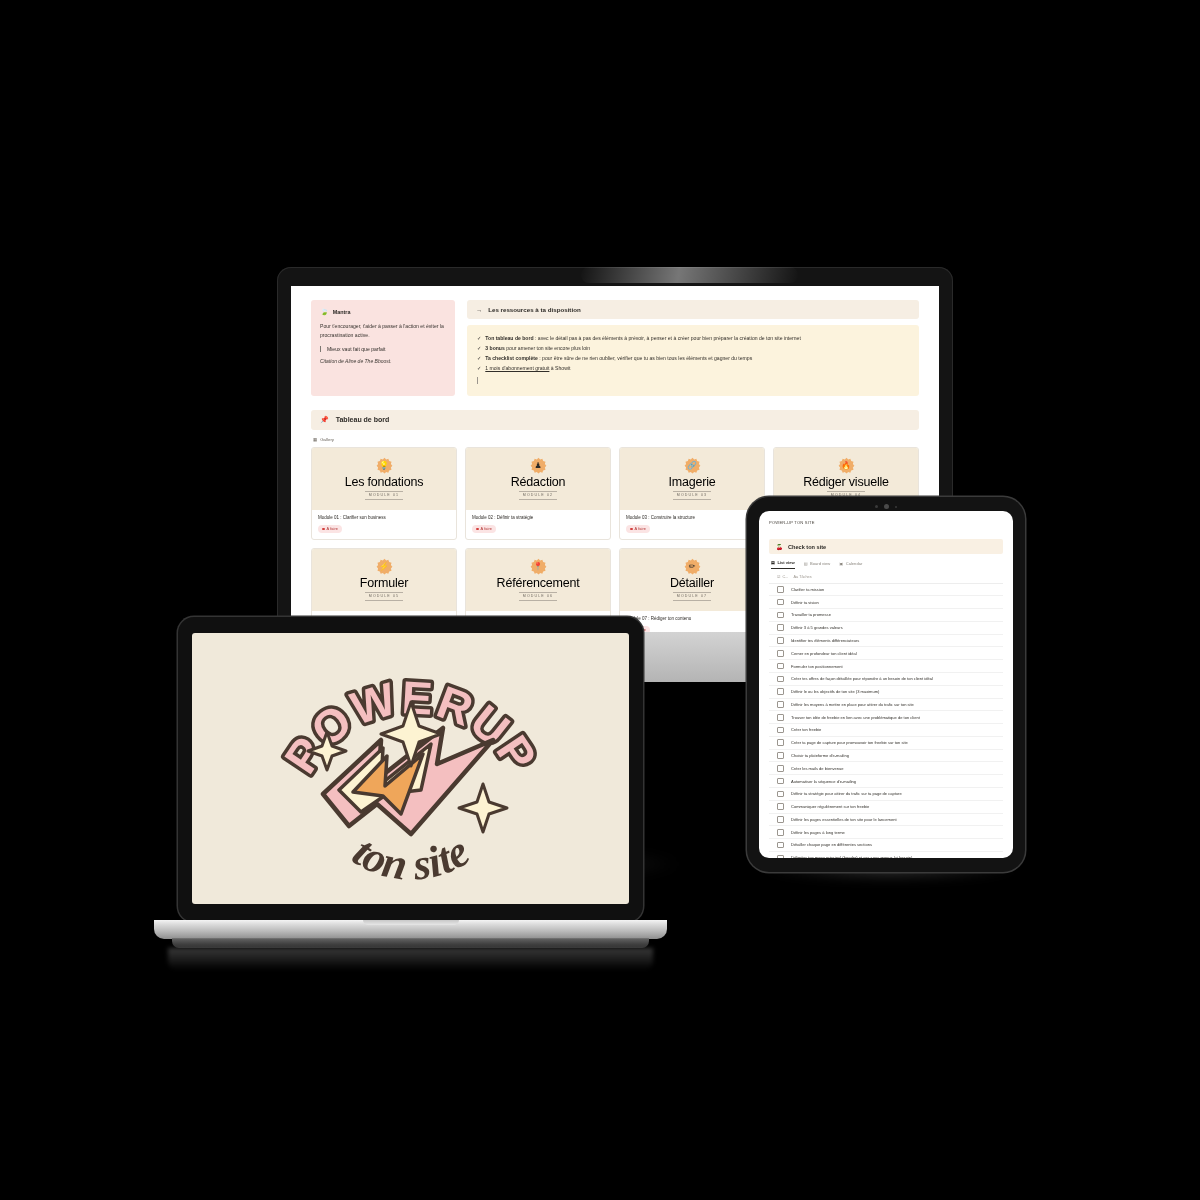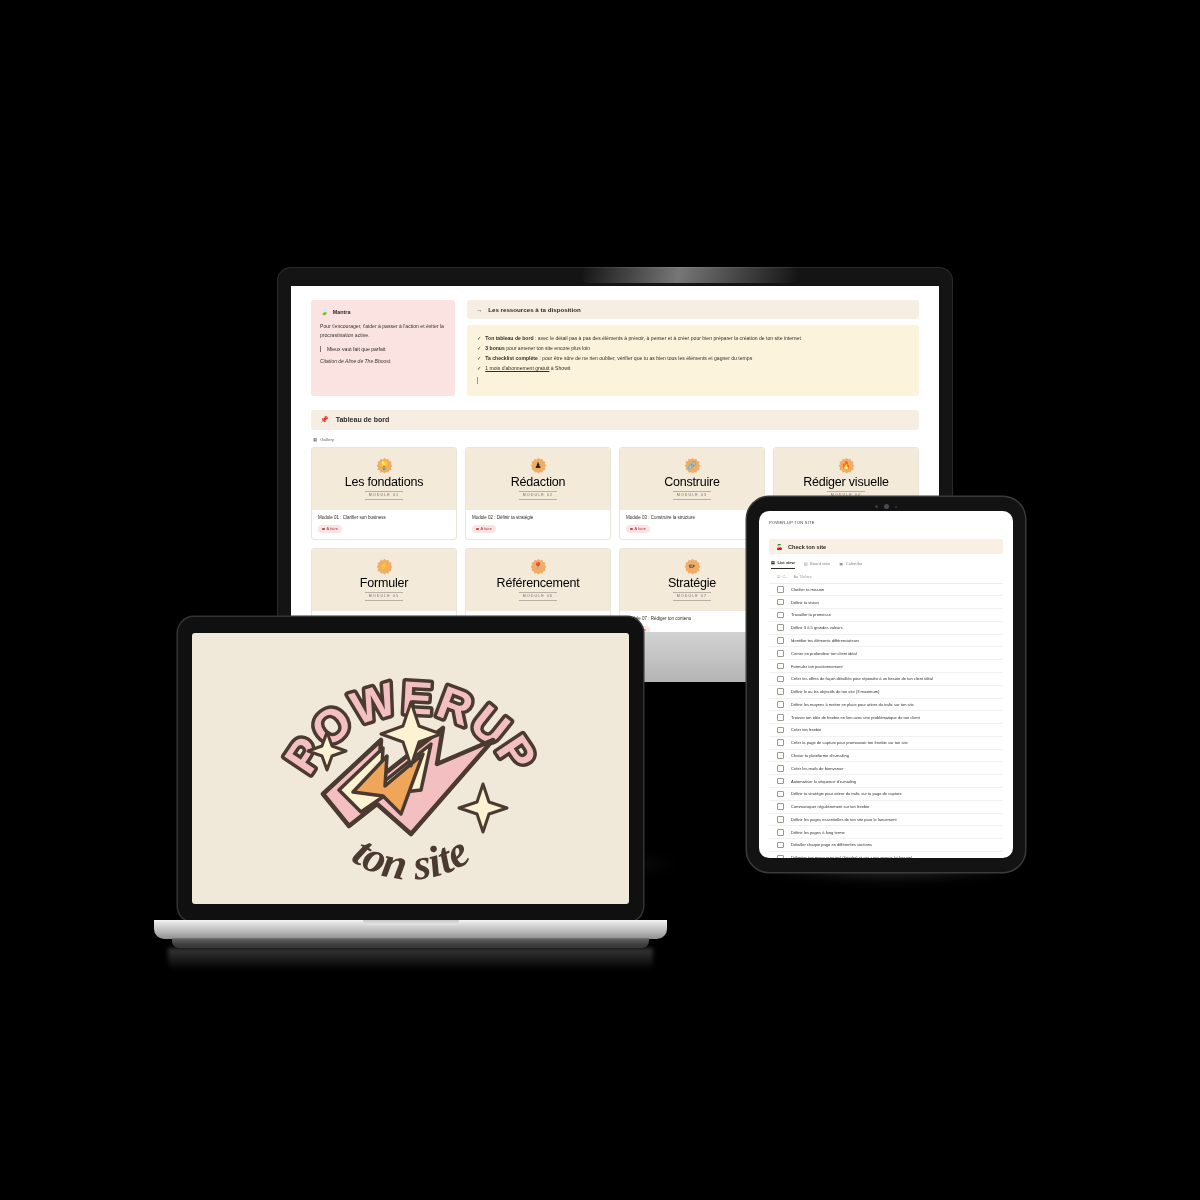--- a/index.html
+++ b/index.html
@@ -189,21 +189,21 @@
               <div class="card-meta"><div class="card-name">Module 02 : Définir ta stratégie</div><span class="pill"><span class="dot"></span>À faire</span></div>
             </div>
             <div class="card">
               <div class="card-cover">
                 <div class="badge-ico">
                   <svg viewBox="0 0 40 40">
                     <path d="M20 2 L24 6 L29 4 L31 9.5 L36.5 11 L35 16.5 L38.5 20.5 L35 24.5 L36.5 30 L31 31.5 L29 37 L24 35 L20 39 L16 35 L11 37 L9 31.5 L3.5 30 L5 24.5 L1.5 20.5 L5 16.5 L3.5 11 L9 9.5 L11 4 L16 6 Z" fill="#f0ad68"></path>
                   </svg>
                   <span class="glyph">🔗</span>
                 </div>
-                <div class="card-title">Construire</div>
+                <div class="card-title">Imagerie</div>
                 <div class="card-sub">MODULE 03</div>
               </div>
               <div class="card-meta"><div class="card-name">Module 03 : Construire la structure</div><span class="pill"><span class="dot"></span>À faire</span></div>
             </div>
             <div class="card">
               <div class="card-cover">
                 <div class="badge-ico">
                   <svg viewBox="0 0 40 40">
                     <path d="M20 2 L24 6 L29 4 L31 9.5 L36.5 11 L35 16.5 L38.5 20.5 L35 24.5 L36.5 30 L31 31.5 L29 37 L24 35 L20 39 L16 35 L11 37 L9 31.5 L3.5 30 L5 24.5 L1.5 20.5 L5 16.5 L3.5 11 L9 9.5 L11 4 L16 6 Z" fill="#f0ad68"></path>
                   </svg>
@@ -241,21 +241,21 @@
               <div class="card-meta"><div class="card-name">Module 06 : Travailler ton SEO (référencement naturel)</div><span class="pill"><span class="dot"></span>À faire</span></div>
             </div>
             <div class="card">
               <div class="card-cover">
                 <div class="badge-ico">
                   <svg viewBox="0 0 40 40">
                     <path d="M20 2 L24 6 L29 4 L31 9.5 L36.5 11 L35 16.5 L38.5 20.5 L35 24.5 L36.5 30 L31 31.5 L29 37 L24 35 L20 39 L16 35 L11 37 L9 31.5 L3.5 30 L5 24.5 L1.5 20.5 L5 16.5 L3.5 11 L9 9.5 L11 4 L16 6 Z" fill="#f0ad68"></path>
                   </svg>
                   <span class="glyph">✏</span>
                 </div>
-                <div class="card-title">Stratégie</div>
+                <div class="card-title">Détailler</div>
                 <div class="card-sub">MODULE 07</div>
               </div>
               <div class="card-meta"><div class="card-name">Module 07 : Rédiger ton contenu</div><span class="pill"><span class="dot"></span>À faire</span></div>
             </div>
           </div>
       </div>
     </div>
     <div class="imac-chin"></div>
   </div>
   <div class="imac-stand"></div>

